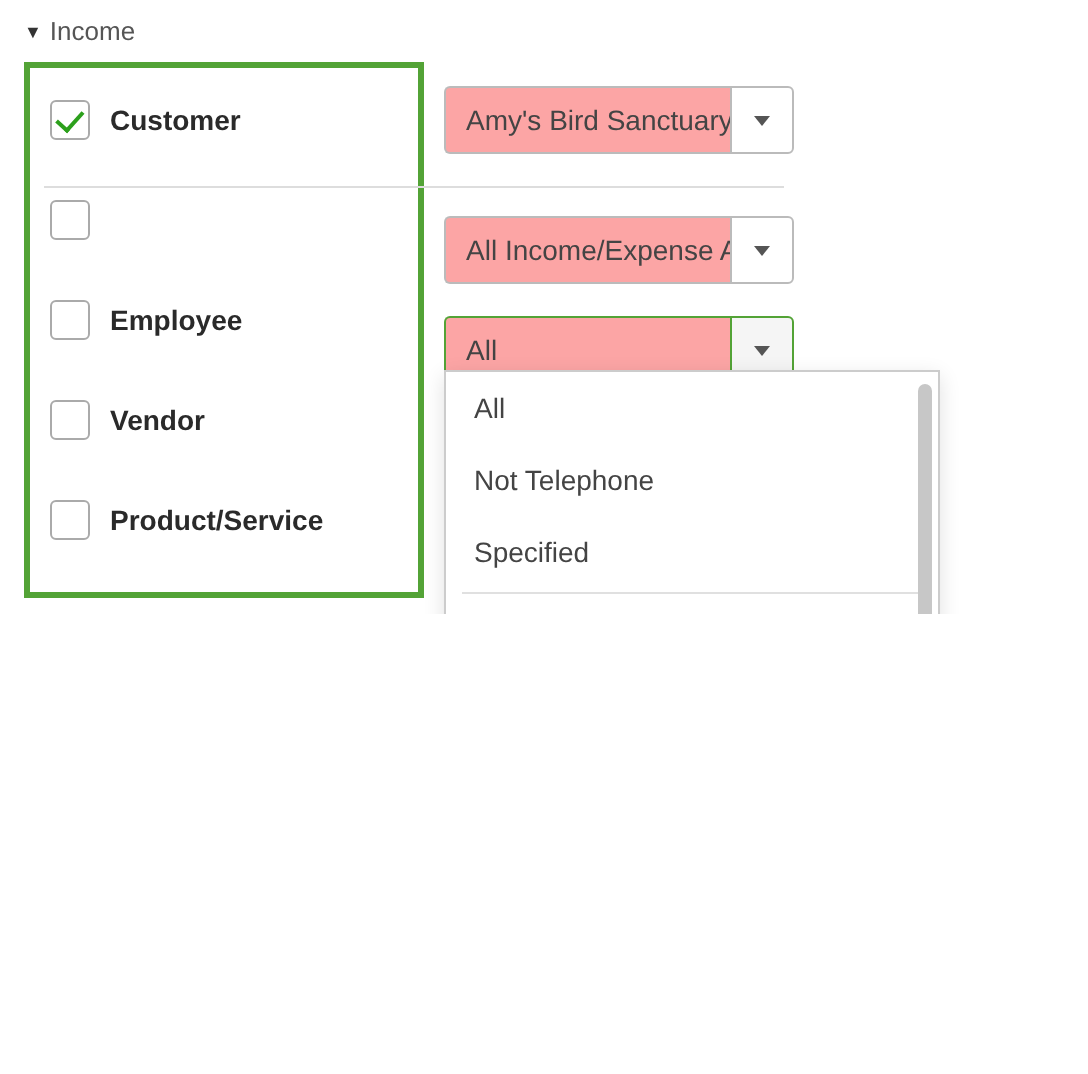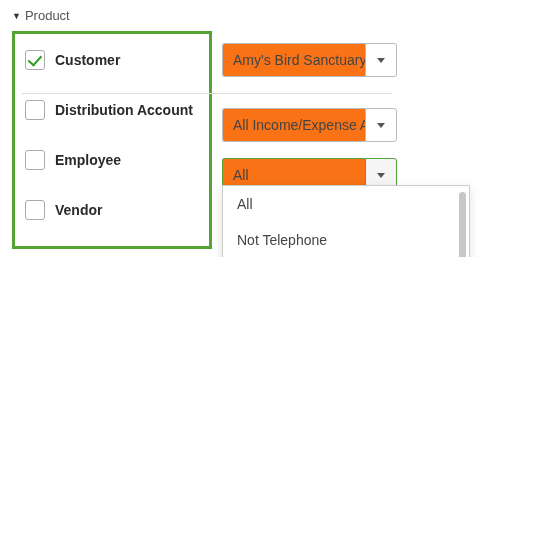--- a/index.html
+++ b/index.html
@@ -82,21 +82,21 @@
     flex: 1;
     border: 1px solid #bbb;
     border-right: none;
     border-radius: 3px 0 0 3px;
     padding: 0 10px;
     display: flex;
     align-items: center;
     white-space: nowrap;
     overflow: hidden;
     color: #444;
-    background:#f97316;
+    background:#fca5a5;
   }
   .combo-btn {
     width: 32px;
     border: 1px solid #bbb;
     border-radius: 0 3px 3px 0;
     display: flex;
     align-items: center;
     justify-content: center;
     background: #fff;
   }
@@ -170,41 +170,44 @@
     background: #fff;
     flex-shrink: 0;
   }
   .dd-label { color: #333; }
 </style>
 </head>
 <body>
 
 <div class="filter-header">
   <span class="tri">▼</span>
-  <span>Product</span>
+  <span>Income</span>
 </div>
 
 <div class="layout">
 
   <div class="left-panel">
     <div class="filter-row">
       <span class="chk checked"></span>
       <span class="filter-label">Customer</span>
     </div>
     <div class="filter-row">
       <span class="chk"></span>
-      <span class="filter-label">Distribution Account</span>
     </div>
     <div class="filter-row">
       <span class="chk"></span>
       <span class="filter-label">Employee</span>
     </div>
     <div class="filter-row">
       <span class="chk"></span>
       <span class="filter-label">Vendor</span>
+    </div>
+    <div class="filter-row">
+      <span class="chk"></span>
+      <span class="filter-label">Product/Service</span>
     </div>
   </div>
 
   <div class="right-panel">
 
     <div class="combo">
       <div class="combo-text">Amy's Bird Sanctuary</div>
       <div class="combo-btn">
         <span class="caret"></span>
       </div>
@@ -223,20 +226,21 @@
       <div class="combo-btn">
         <span class="caret"></span>
       </div>
     </div>
 
     <div class="dropdown">
       <div class="dd-scrollbar"></div>
       <div class="dropdown-inner">
         <div class="dd-opt">All</div>
         <div class="dd-opt">Not Telephone</div>
+        <div class="dd-opt">Specified</div>
         <div class="dd-divider"></div>
         <div class="dd-check-row">
           <span class="dd-check"></span>
           <span class="dd-label">(Select all)</span>
         </div>
         <div class="dd-check-row hover">
           <span class="dd-check"></span>
           <span class="dd-label">Bob's Burger Joint</span>
         </div>
         <div class="dd-check-row">

